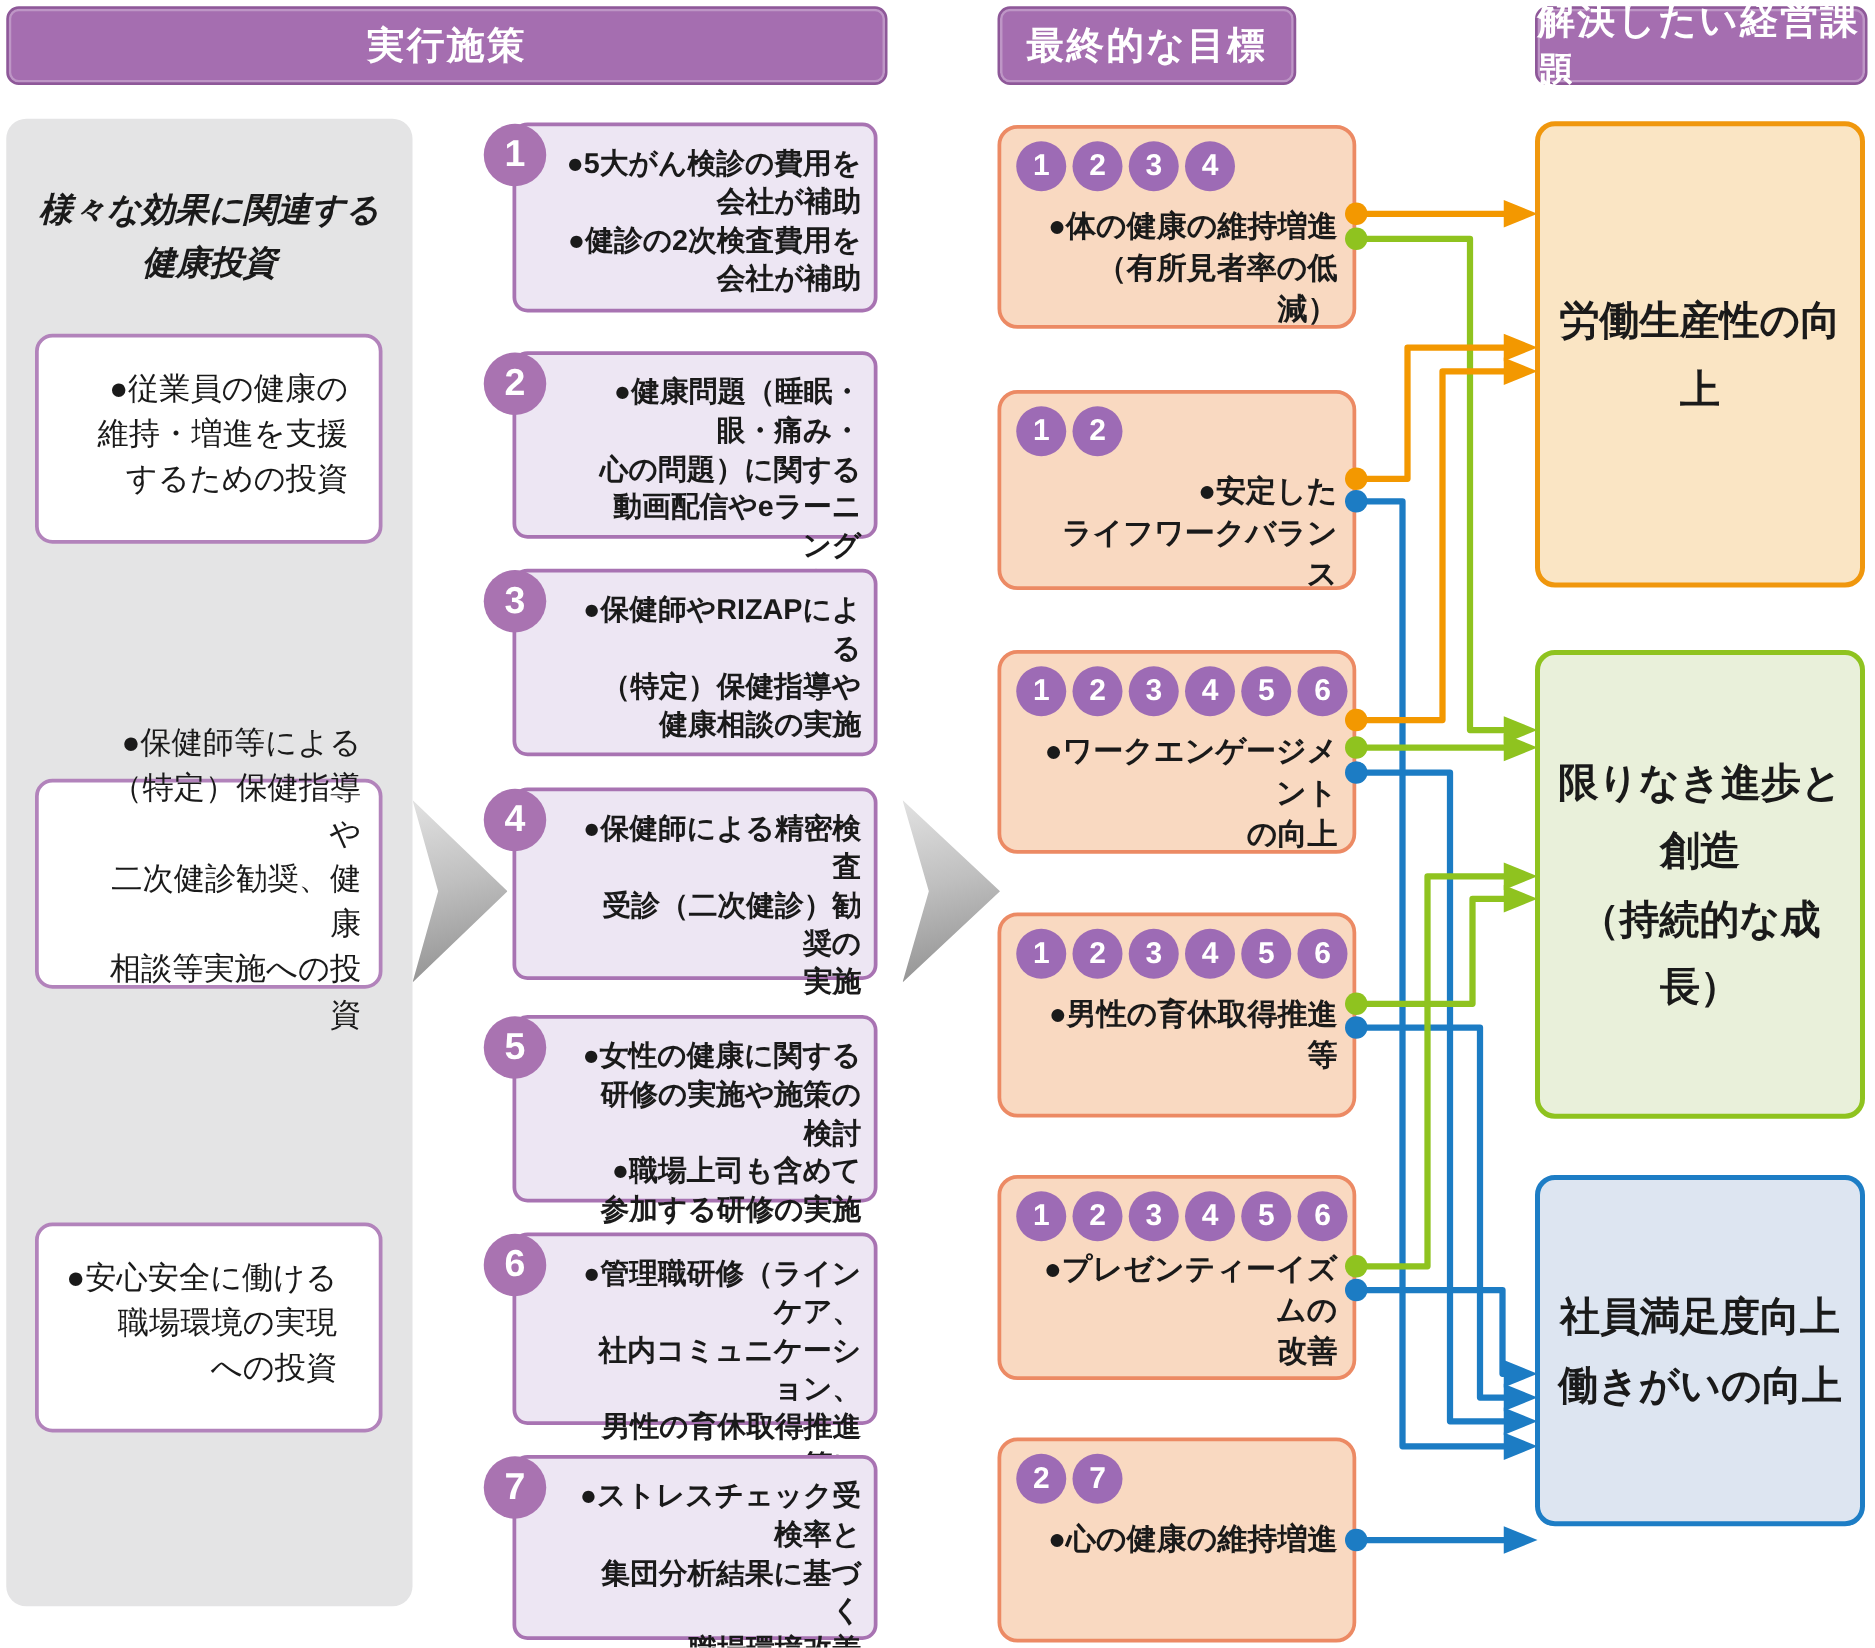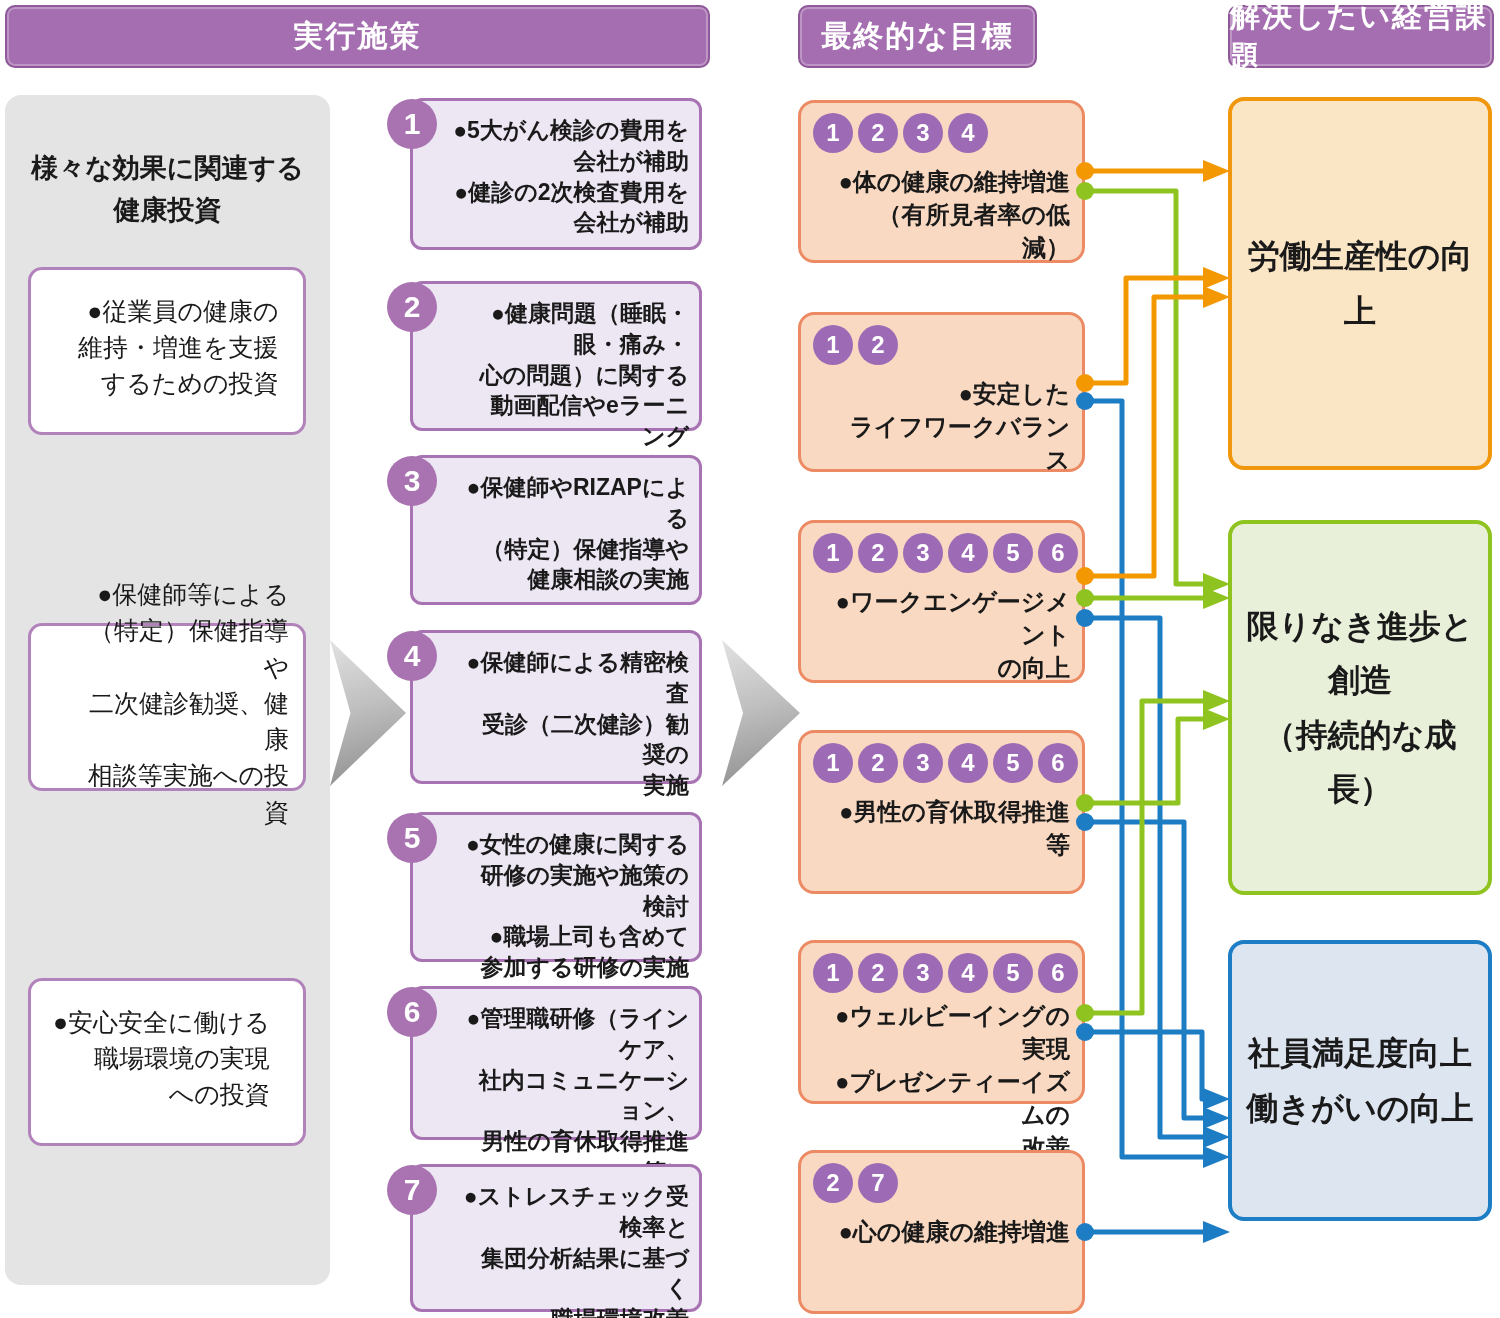--- a/index.html
+++ b/index.html
@@ -44,21 +44,21 @@
   svg#wires{position:absolute;left:0;top:0;pointer-events:none;}
 </style>
 </head>
 <body>
 
 <div class="abs hdr" style="left:5px;top:5px;width:705px;height:63px;">実行施策</div>
 <div class="abs hdr" style="left:798px;top:5px;width:239px;height:63px;">最終的な目標</div>
 <div class="abs hdr" style="left:1228px;top:5px;width:266px;height:63px;">解決したい経営課題</div>
 
 <div class="abs gpanel" style="left:5px;top:95px;width:325px;height:1190px;"></div>
-<div class="abs gtitle" style="left:5px;top:148px;width:325px;">様々な効果に関連する
+<div class="abs gtitle" style="left:5px;top:148px;width:325px;font-style:italic;">様々な効果に関連する
 健康投資</div>
 <div class="abs wbox" style="left:28px;top:267px;width:278px;height:168px;">
   <div class="bullet">●従業員の健康の
 維持・増進を支援
 するための投資</div>
 </div>
 <div class="abs wbox" style="left:28px;top:623px;width:278px;height:168px;">
   <div class="bullet">●保健師等による
 （特定）保健指導や
 二次健診勧奨、健康
@@ -186,21 +186,20 @@
 <div class="abs obox" style="left:798px;top:940px;width:287px;height:164px;padding-top:56px;">
   <div class="obadges">
       <span class="obadge">1</span>
       <span class="obadge">2</span>
       <span class="obadge">3</span>
       <span class="obadge">4</span>
       <span class="obadge">5</span>
       <span class="obadge">6</span>
     </div>
   <div>
-      <div class="bullet">●ウェルビーイングの実現</div>
       <div class="bullet">●プレゼンティーイズムの
 改善</div>
     </div>
 </div>
 <div class="abs obox" style="left:798px;top:1150px;width:287px;height:164px;">
   <div class="obadges">
       <span class="obadge">2</span>
       <span class="obadge">7</span>
     </div>
   <div>

